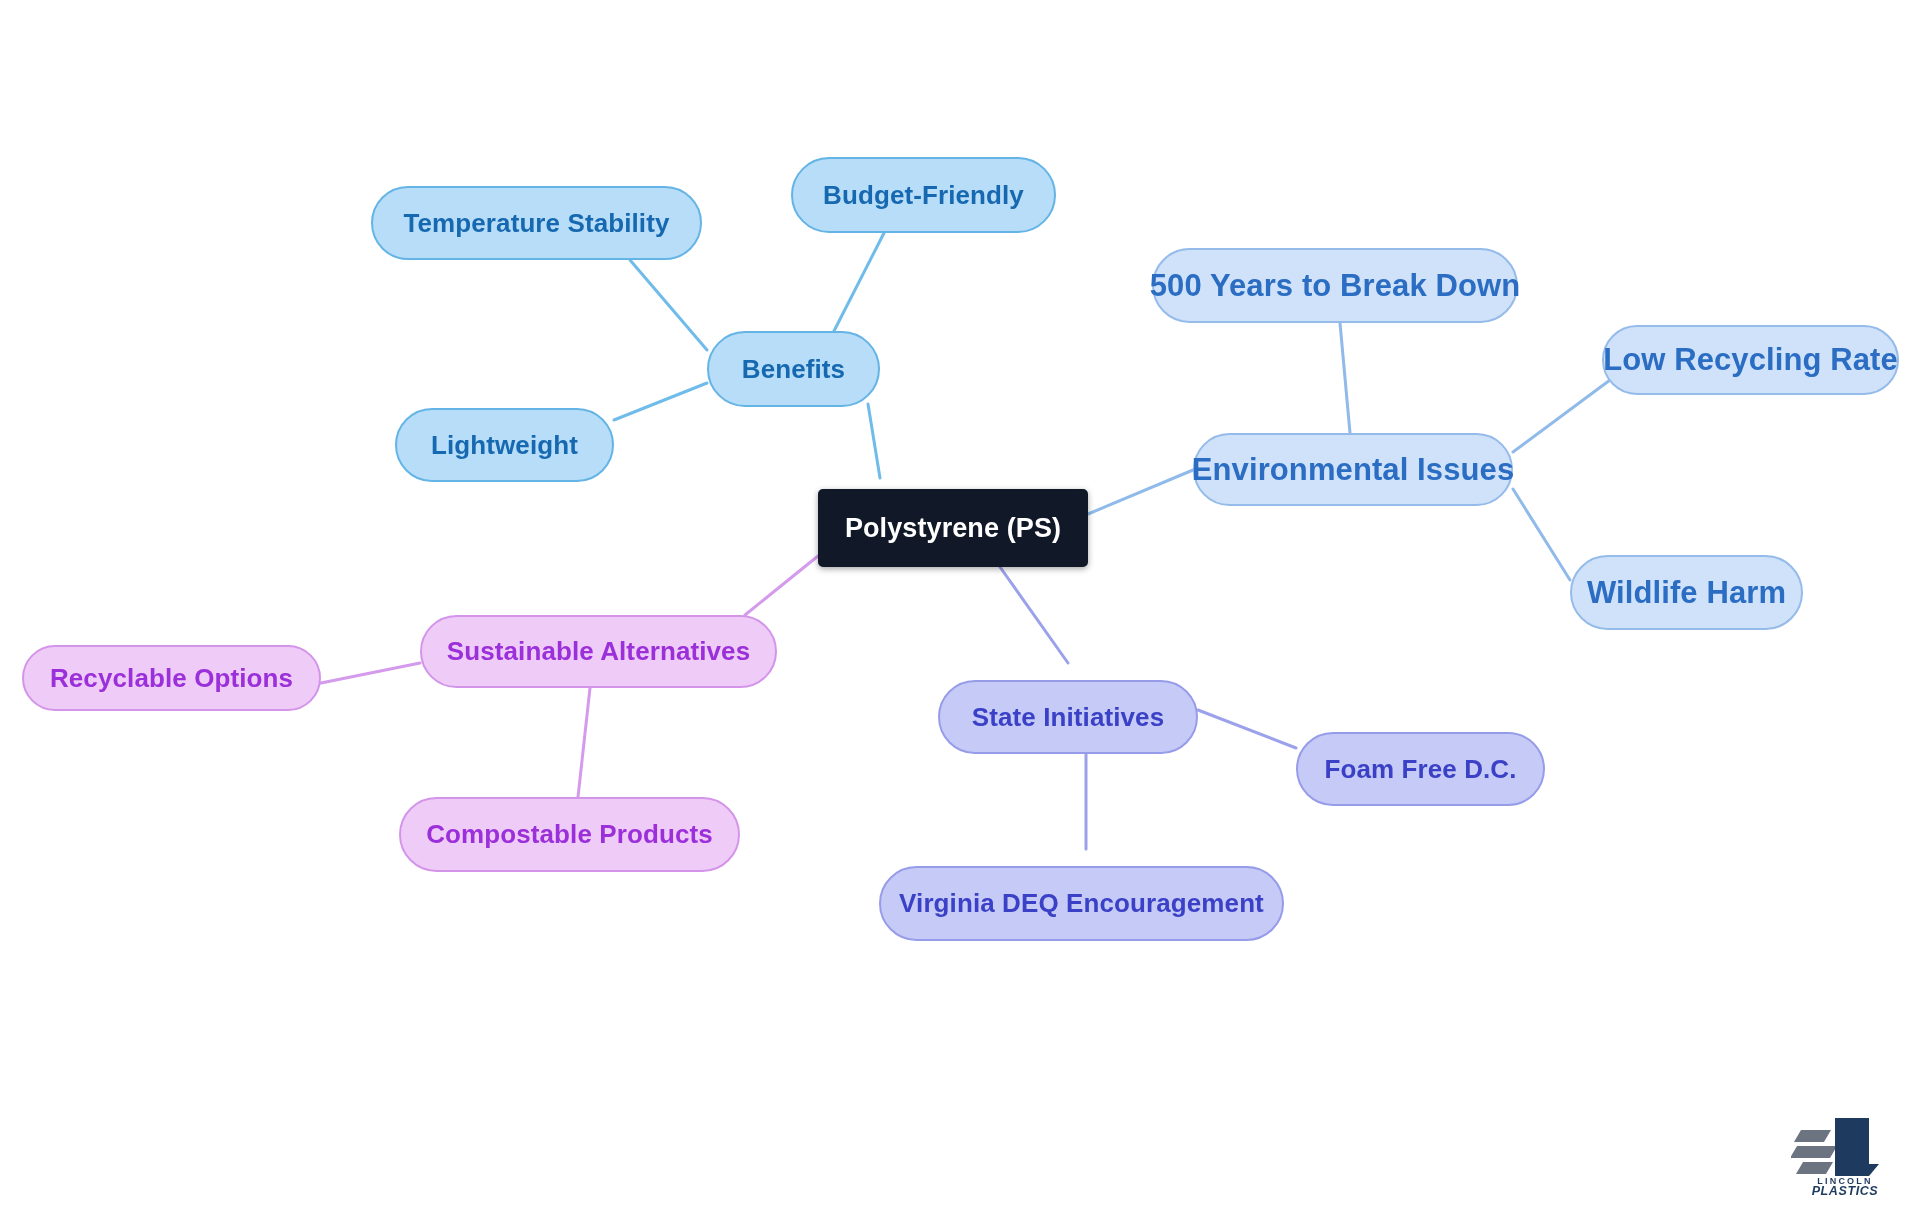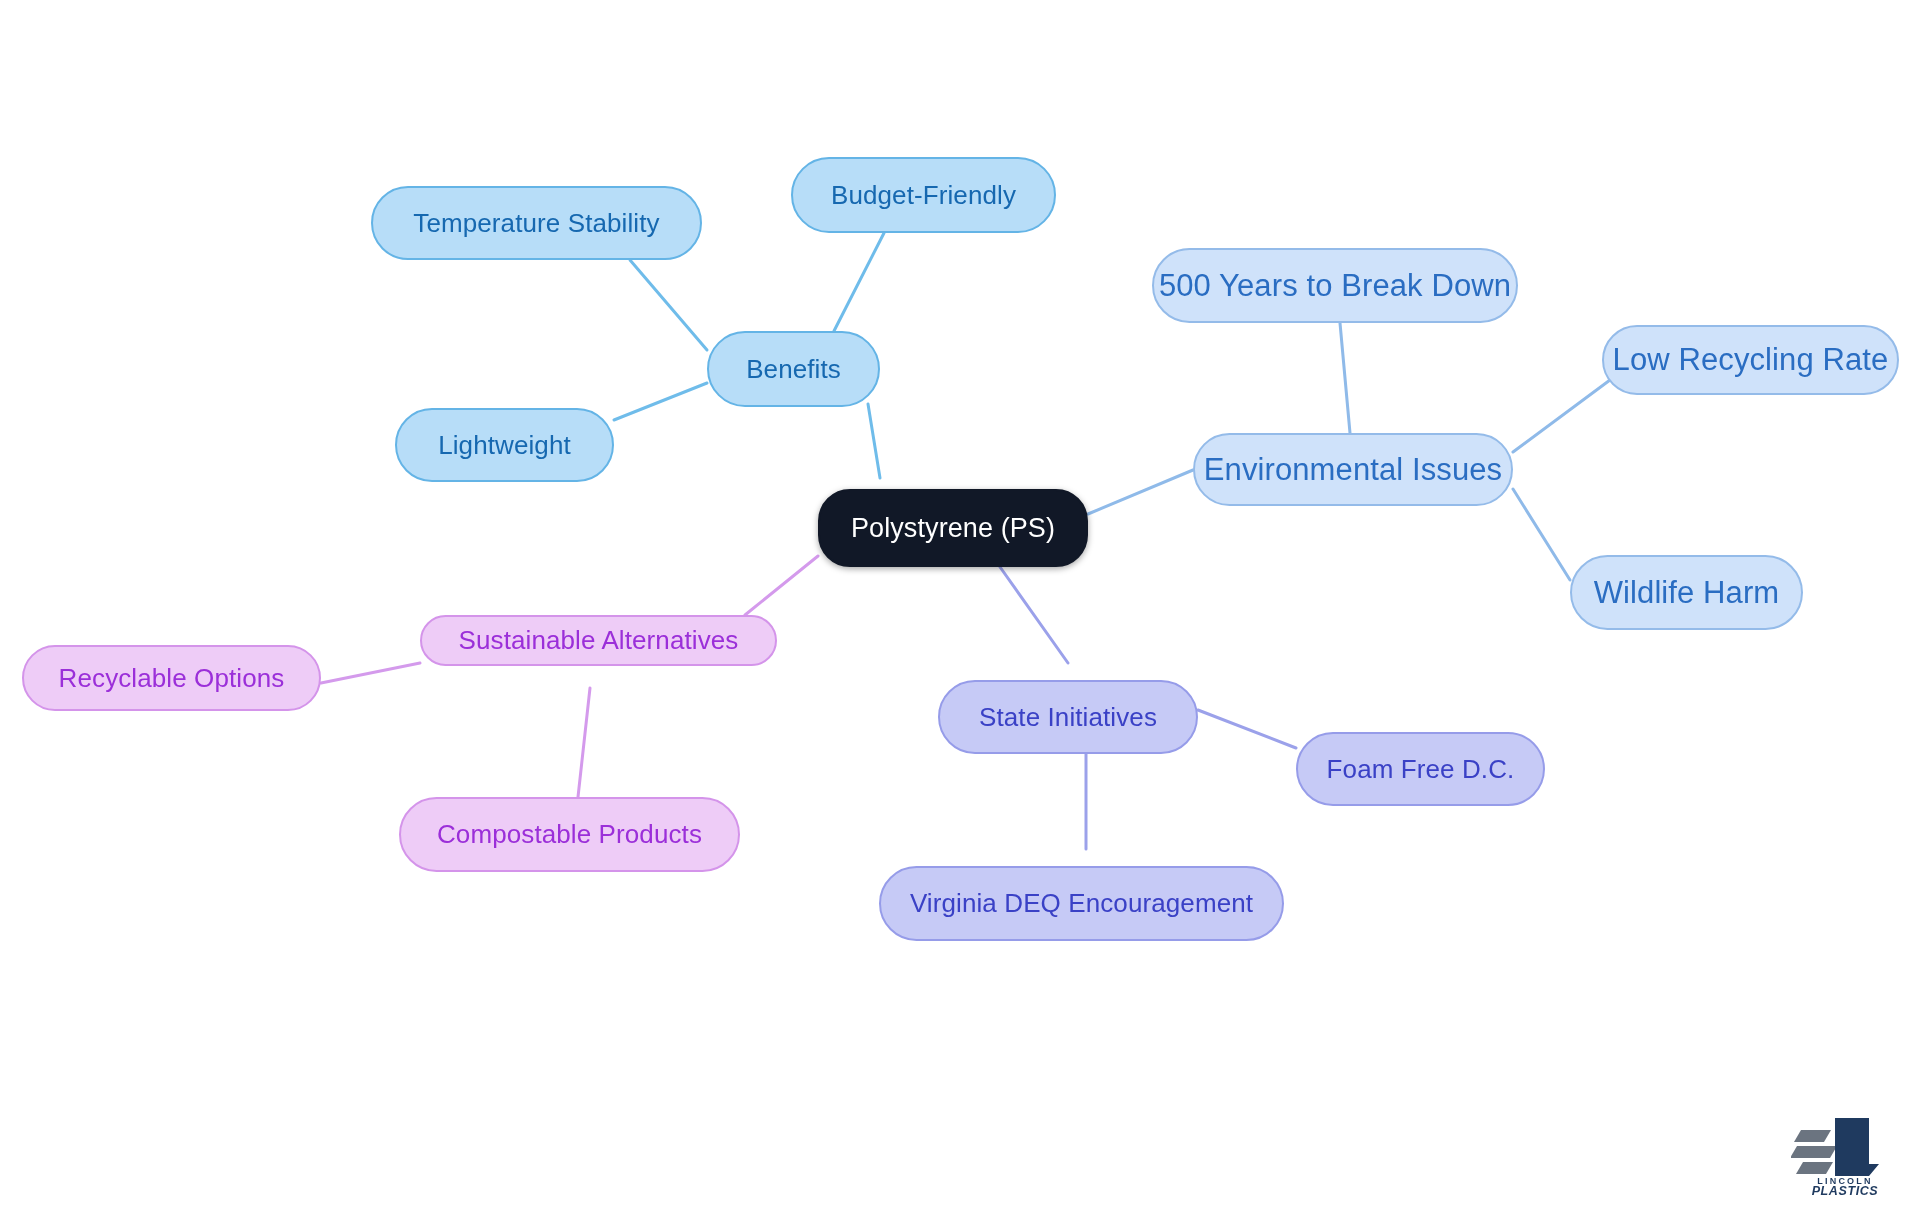--- a/index.html
+++ b/index.html
@@ -30,27 +30,28 @@
     box-sizing: border-box;
     display: flex;
     align-items: center;
     justify-content: center;
     text-align: left;
     border-radius: 999px;
     border-style: solid;
     border-width: 2px;
     white-space: nowrap;
     letter-spacing: 0.1px;
+    font-weight: bold;
   }
   .node-root {
     background: #111827;
     border-color: #111827;
     color: #ffffff;
     font-size: 27px;
-    border-radius: 32px;
+    border-radius: 5px;
     box-shadow: 0 2px 6px rgba(0,0,0,0.35);
   }
   .node-benefits {
     background: #b7ddf8;
     border-color: #64b4e6;
     color: #1668b0;
     font-size: 26px;
   }
   .node-env {
     background: #cfe2fa;
@@ -107,21 +108,21 @@
       <div class="node node-benefits" style="left: 371px; top: 186px; width: 331px; height: 74px;">Temperature Stability</div>
       <div class="node node-benefits" style="left: 791px; top: 157px; width: 265px; height: 76px;">Budget-Friendly</div>
       <div class="node node-benefits" style="left: 395px; top: 408px; width: 219px; height: 74px;">Lightweight</div>
       <div class="node node-env" style="left: 1193px; top: 433px; width: 320px; height: 73px;">Environmental Issues</div>
       <div class="node node-env" style="left: 1152px; top: 248px; width: 366px; height: 75px;">500 Years to Break Down</div>
       <div class="node node-env" style="left: 1602px; top: 325px; width: 297px; height: 70px;">Low Recycling Rate</div>
       <div class="node node-env" style="left: 1570px; top: 555px; width: 233px; height: 75px;">Wildlife Harm</div>
       <div class="node node-state" style="left: 938px; top: 663px; width: 260px; height: 74px;">State Initiatives</div>
       <div class="node node-state" style="left: 1296px; top: 715px; width: 249px; height: 74px;">Foam Free D.C.</div>
       <div class="node node-state" style="left: 879px; top: 849px; width: 405px; height: 75px;">Virginia DEQ Encouragement</div>
-      <div class="node node-sustain" style="left: 420px; top: 615px; width: 357px; height: 51px;">Sustainable Alternatives</div>
+      <div class="node node-sustain" style="left: 420px; top: 615px; width: 357px; height: 73px;">Sustainable Alternatives</div>
       <div class="node node-sustain" style="left: 22px; top: 645px; width: 299px; height: 66px;">Recyclable Options</div>
       <div class="node node-sustain" style="left: 399px; top: 797px; width: 341px; height: 75px;">Compostable Products</div>
     </div>
 
   <svg id="logo" viewBox="0 0 108 84" xmlns="http://www.w3.org/2000/svg">
     <g>
       <polygon points="10,18 40,18 33,30 3,30" fill="#6b7480"></polygon>
       <polygon points="6,34 46,34 39,46 -1,46" fill="#6b7480"></polygon>
       <polygon points="12,50 42,50 35,62 5,62" fill="#6b7480"></polygon>
     </g>

